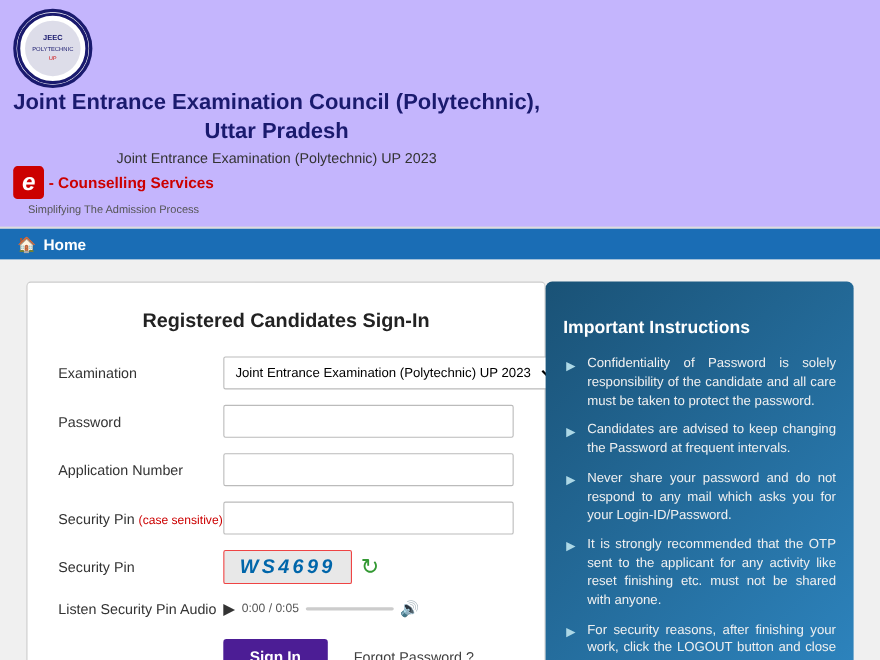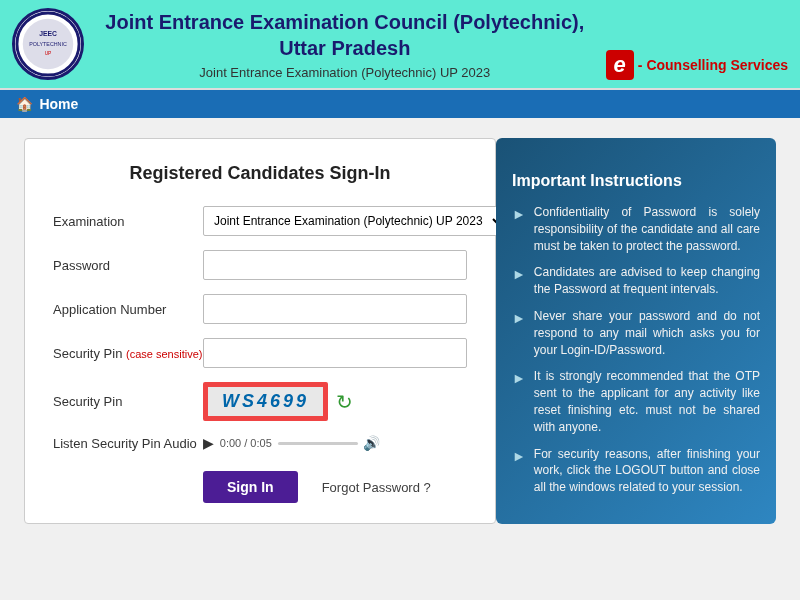--- a/index.html
+++ b/index.html
@@ -1,24 +1,25 @@
 <!DOCTYPE html>
 <html><head>
   <meta charset="utf-8">
   <style>
     * { box-sizing: border-box; margin: 0; padding: 0; }
     body { font-family: Arial, sans-serif; background: #f0f0f0; width: 800px; min-height: 600px; overflow-x: hidden; }
 
     
     .header {
-      background: #5eead4;
-      display: flex;
-      align-items: flex-end;
+      background: #c4b5fd;
+      display: flex;
+      align-items: flex-start;
       padding: 8px 12px;
       border-bottom: 2px solid #ddd;
+      flex-direction: column;
     }
     .header-title-block {
       flex: 1;
       text-align: center;
     }
     .header-main-title {
       font-size: 20px;
       font-weight: bold;
       color: #1a1a6e;
       line-height: 1.3;
@@ -135,21 +136,21 @@
       border-radius: 2px;
       background: #fff;
     }
     .captcha-row {
       display: flex;
       align-items: center;
       gap: 8px;
     }
     .captcha-box {
       background: #e8e8e8;
-      border: 5px solid #ef4444;
+      border: 1px solid #ef4444;
       padding: 4px 14px;
       font-size: 18px;
       font-weight: bold;
       font-style: italic;
       color: #0066aa;
       letter-spacing: 3px;
       border-radius: 2px;
       min-width: 90px;
       text-align: center;
     }
@@ -285,20 +286,21 @@
       <span>Joint Entrance Examination Council (Polytechnic),</span><br>
       <span>Uttar Pradesh</span>
     </div>
     <div class="header-sub-title">Joint Entrance Examination (Polytechnic) UP 2023</div>
   </div>
   <div class="header-ecounselling">
     <div class="ecounselling-logo">
       <span class="ecounselling-e">e</span>
       <span class="ecounselling-text">- Counselling Services</span>
     </div>
+    <div class="ecounselling-sub">Simplifying The Admission Process</div>
   </div>
 </div>
 
 <div class="navbar">
   <span class="nav-home-icon">🏠</span>
   <a class="nav-home-link" href="#">Home</a>
 </div>
 
 <div class="main-content">
 

